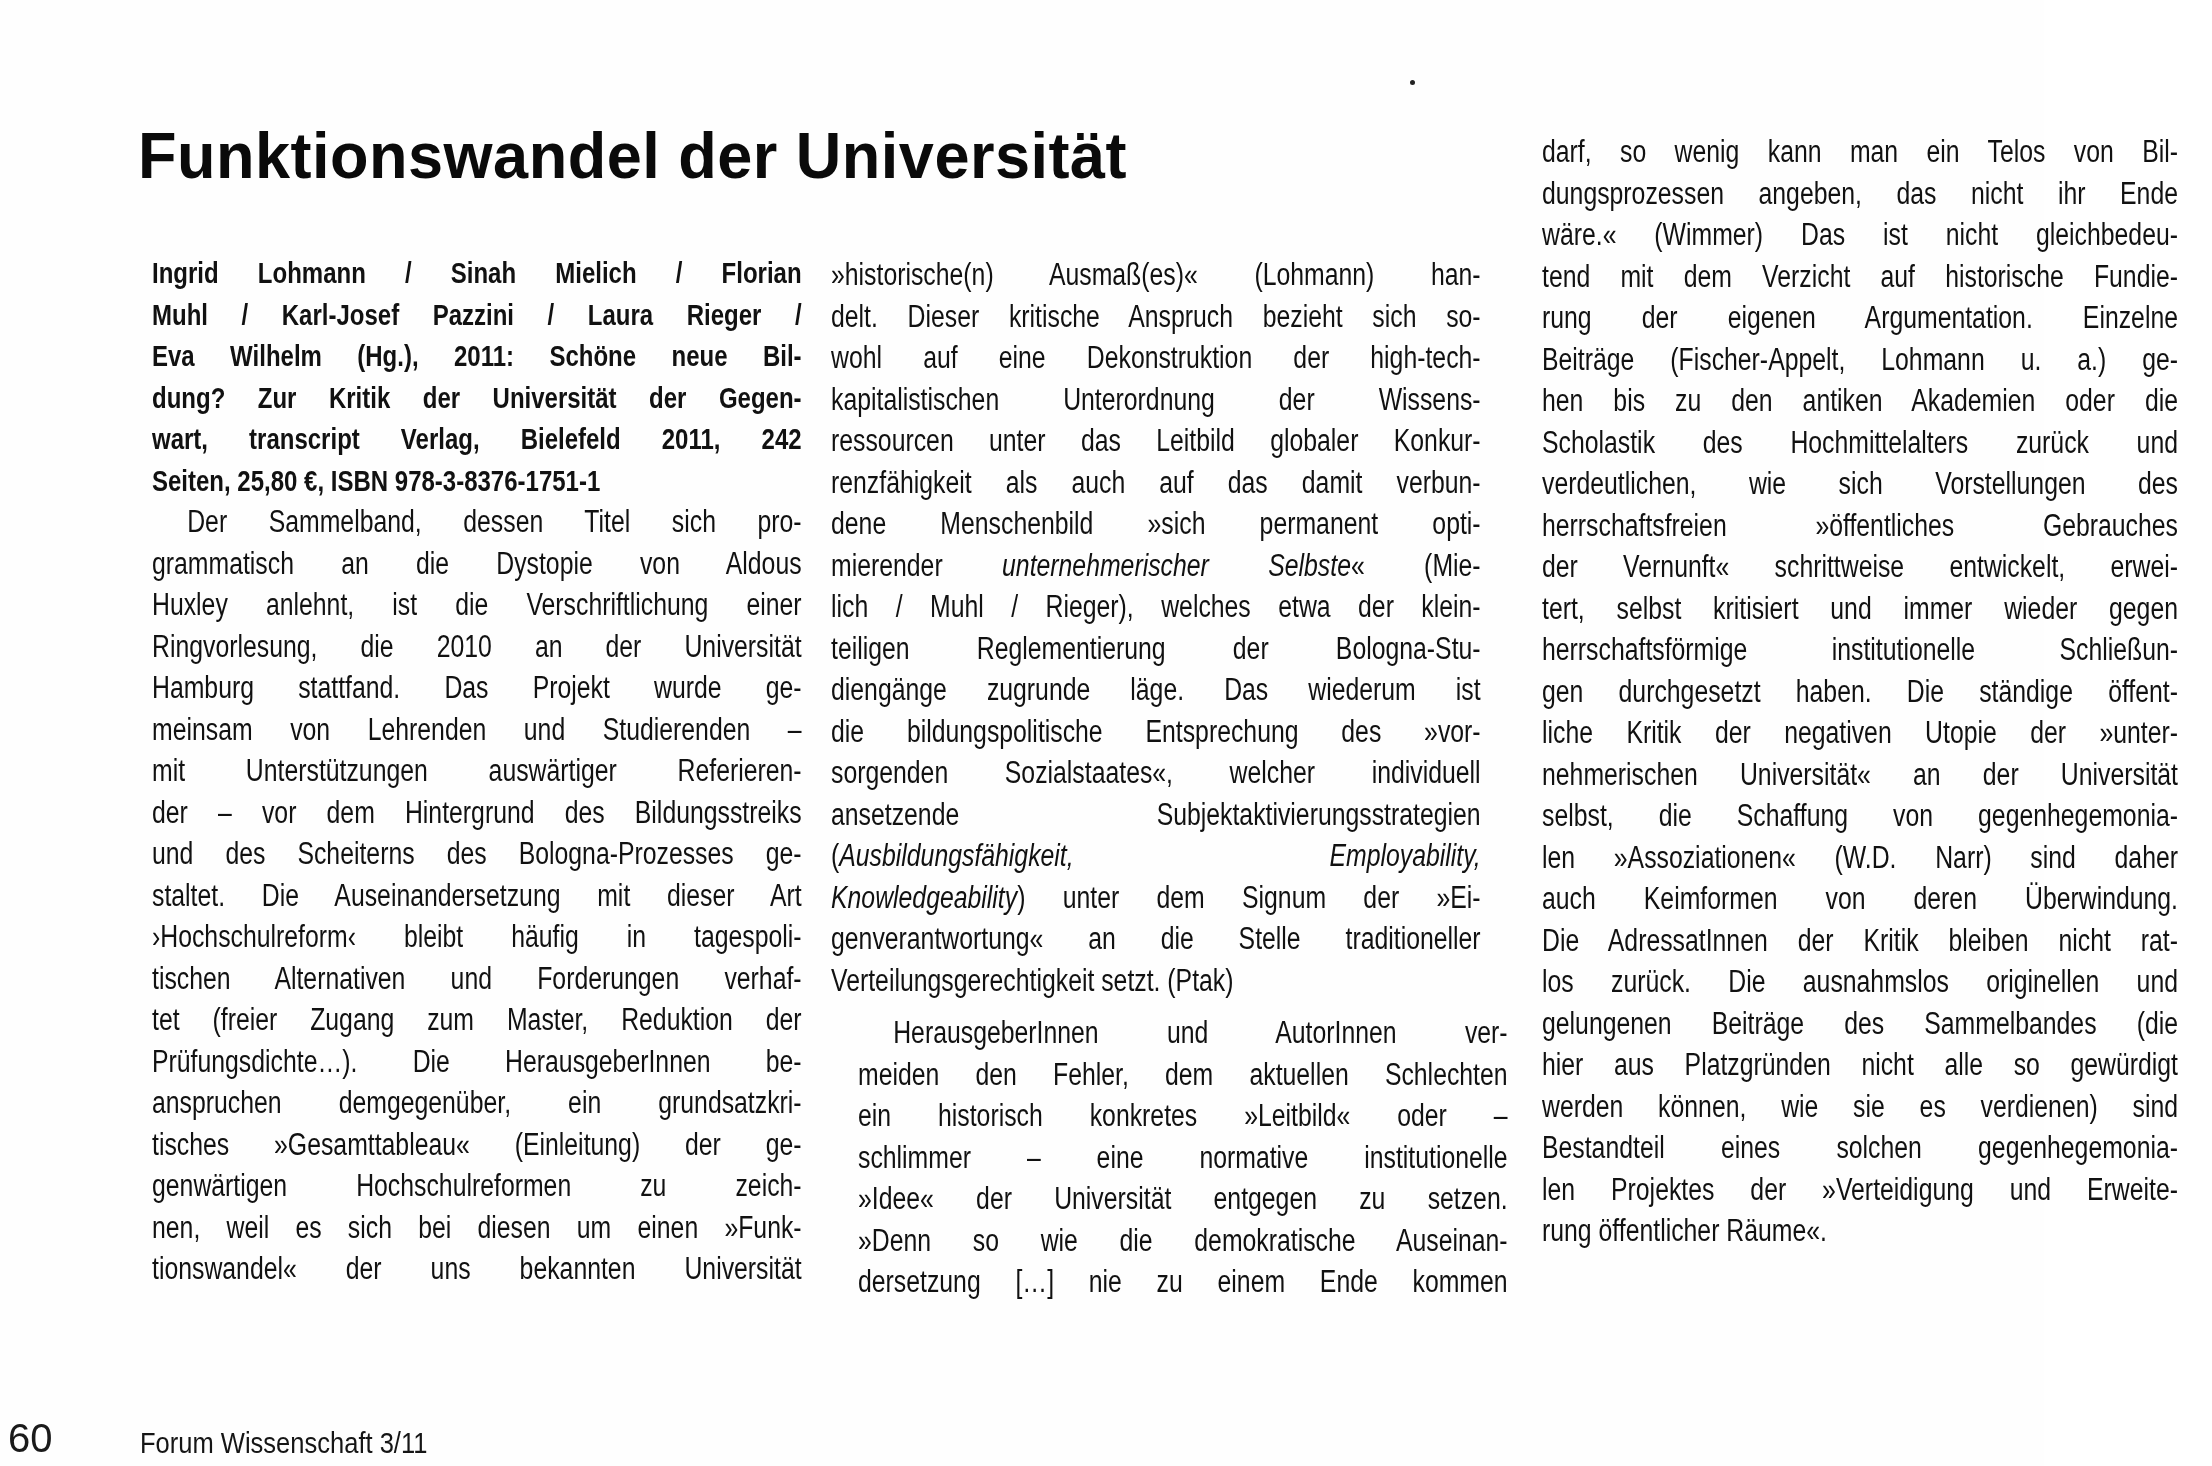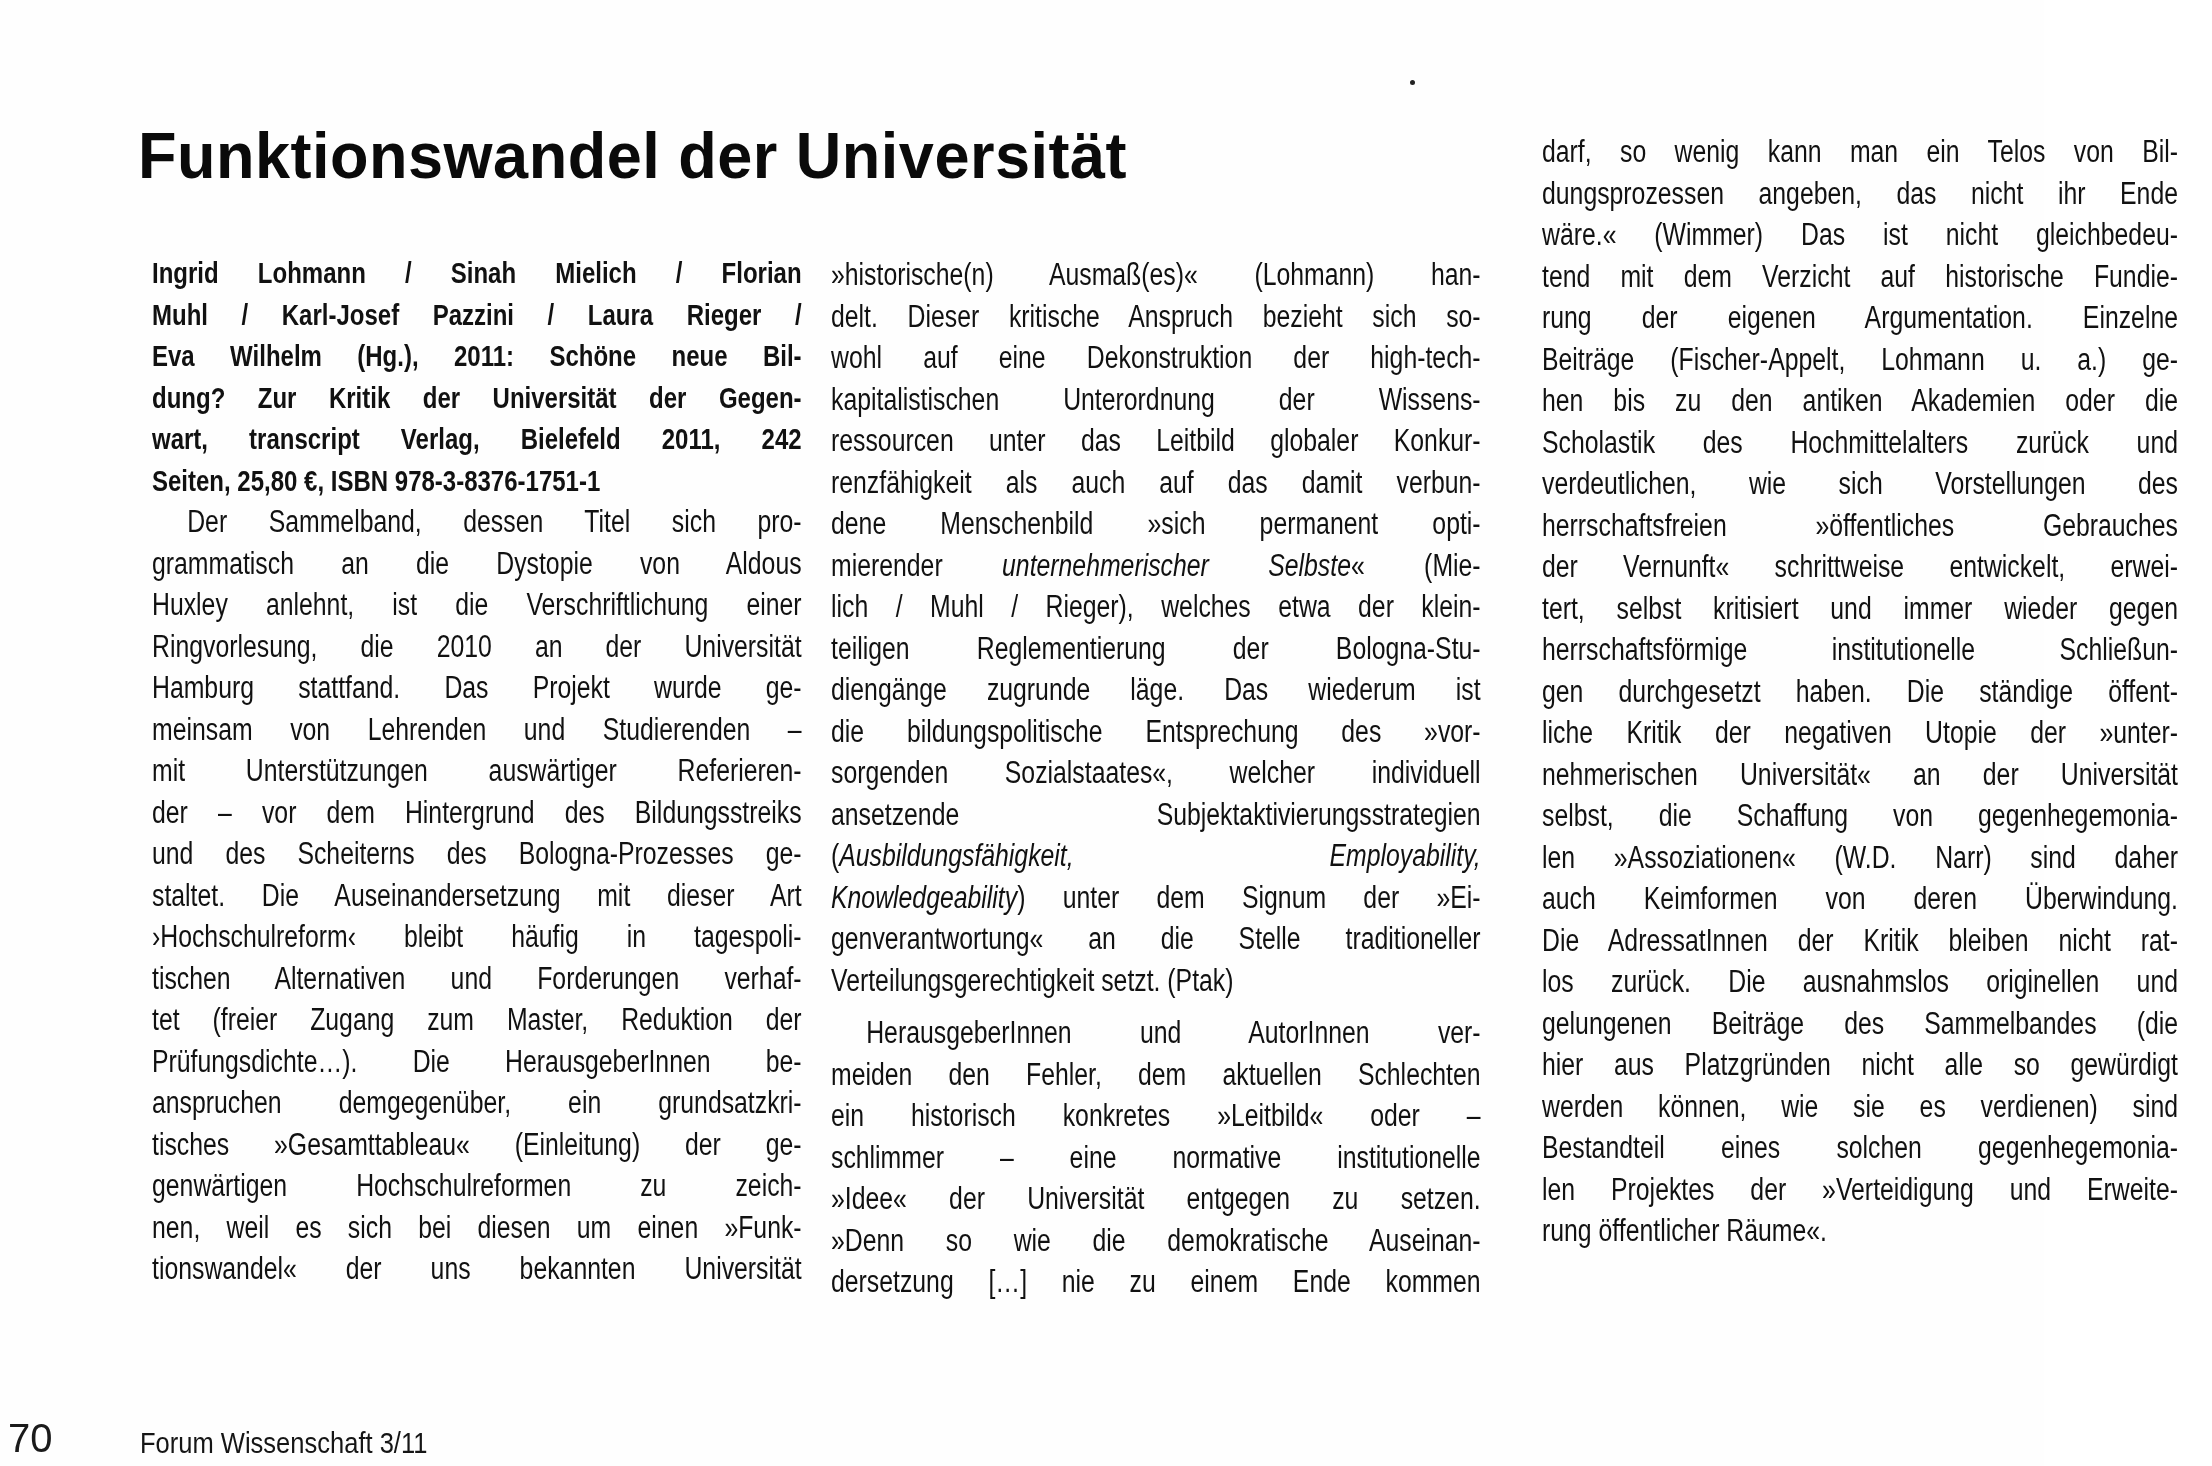--- a/index.html
+++ b/index.html
@@ -13,21 +13,21 @@
   .col1 { left: 152px; top: 252px; }
   .col2 { left: 831px; top: 254px; }
   .col3 { left: 1542px; top: 131px; width: 636px; }
   .line { display: block; height: 41.5px; line-height: 41.5px; font-size: 31px; white-space: nowrap;
           transform: scaleX(0.8); transform-origin: left center; text-align: justify; text-align-last: justify; }
   .col1 .line, .col2 .line { width: 812px; }
   .col3 .line { width: 795px; }
   .line.last { text-align: left; text-align-last: left; }
   .line.indent { text-indent: 44px; }
   .bib .line { font-weight: bold; font-size: 30px; }
-  .gap { margin-top: 11px; }
+  .gap { margin-top: 11px; margin-left: 27px; }
   .signature { display: block; height: 44px; line-height: 44px; font-size: 31px; font-style: italic;
                text-align: right; width: 636px; white-space: nowrap; }
   .signature span { display: inline-block; transform: scaleX(0.85); transform-origin: right center; }
   .footer-num { position: absolute; left: 8px; top: 1416px; font-size: 40px; line-height: 44px; color: #1a1a1a; }
   .footer-pub { position: absolute; left: 140px; top: 1426px; font-size: 29px; line-height: 34px; white-space: nowrap;
                 transform: scaleX(0.88); transform-origin: left center; color: #151515; }
   i { font-style: italic; }
 </style>
 </head>
 <body>
@@ -126,15 +126,15 @@
       <span class="line">los zurück. Die ausnahmslos originellen und</span>
       <span class="line">gelungenen Beiträge des Sammelbandes (die</span>
       <span class="line">hier aus Platzgründen nicht alle so gewürdigt</span>
       <span class="line">werden können, wie sie es verdienen) sind</span>
       <span class="line">Bestandteil eines solchen gegenhegemonia-</span>
       <span class="line">len Projektes der »Verteidigung und Erweite-</span>
       <span class="line last">rung öffentlicher Räume«.</span>
     </div>
   </div>
 
-  <div class="footer-num">70</div>
+  <div class="footer-num">60</div>
   <div class="footer-pub">Forum Wissenschaft 3/11</div>
 </div>
 
 </body></html>

